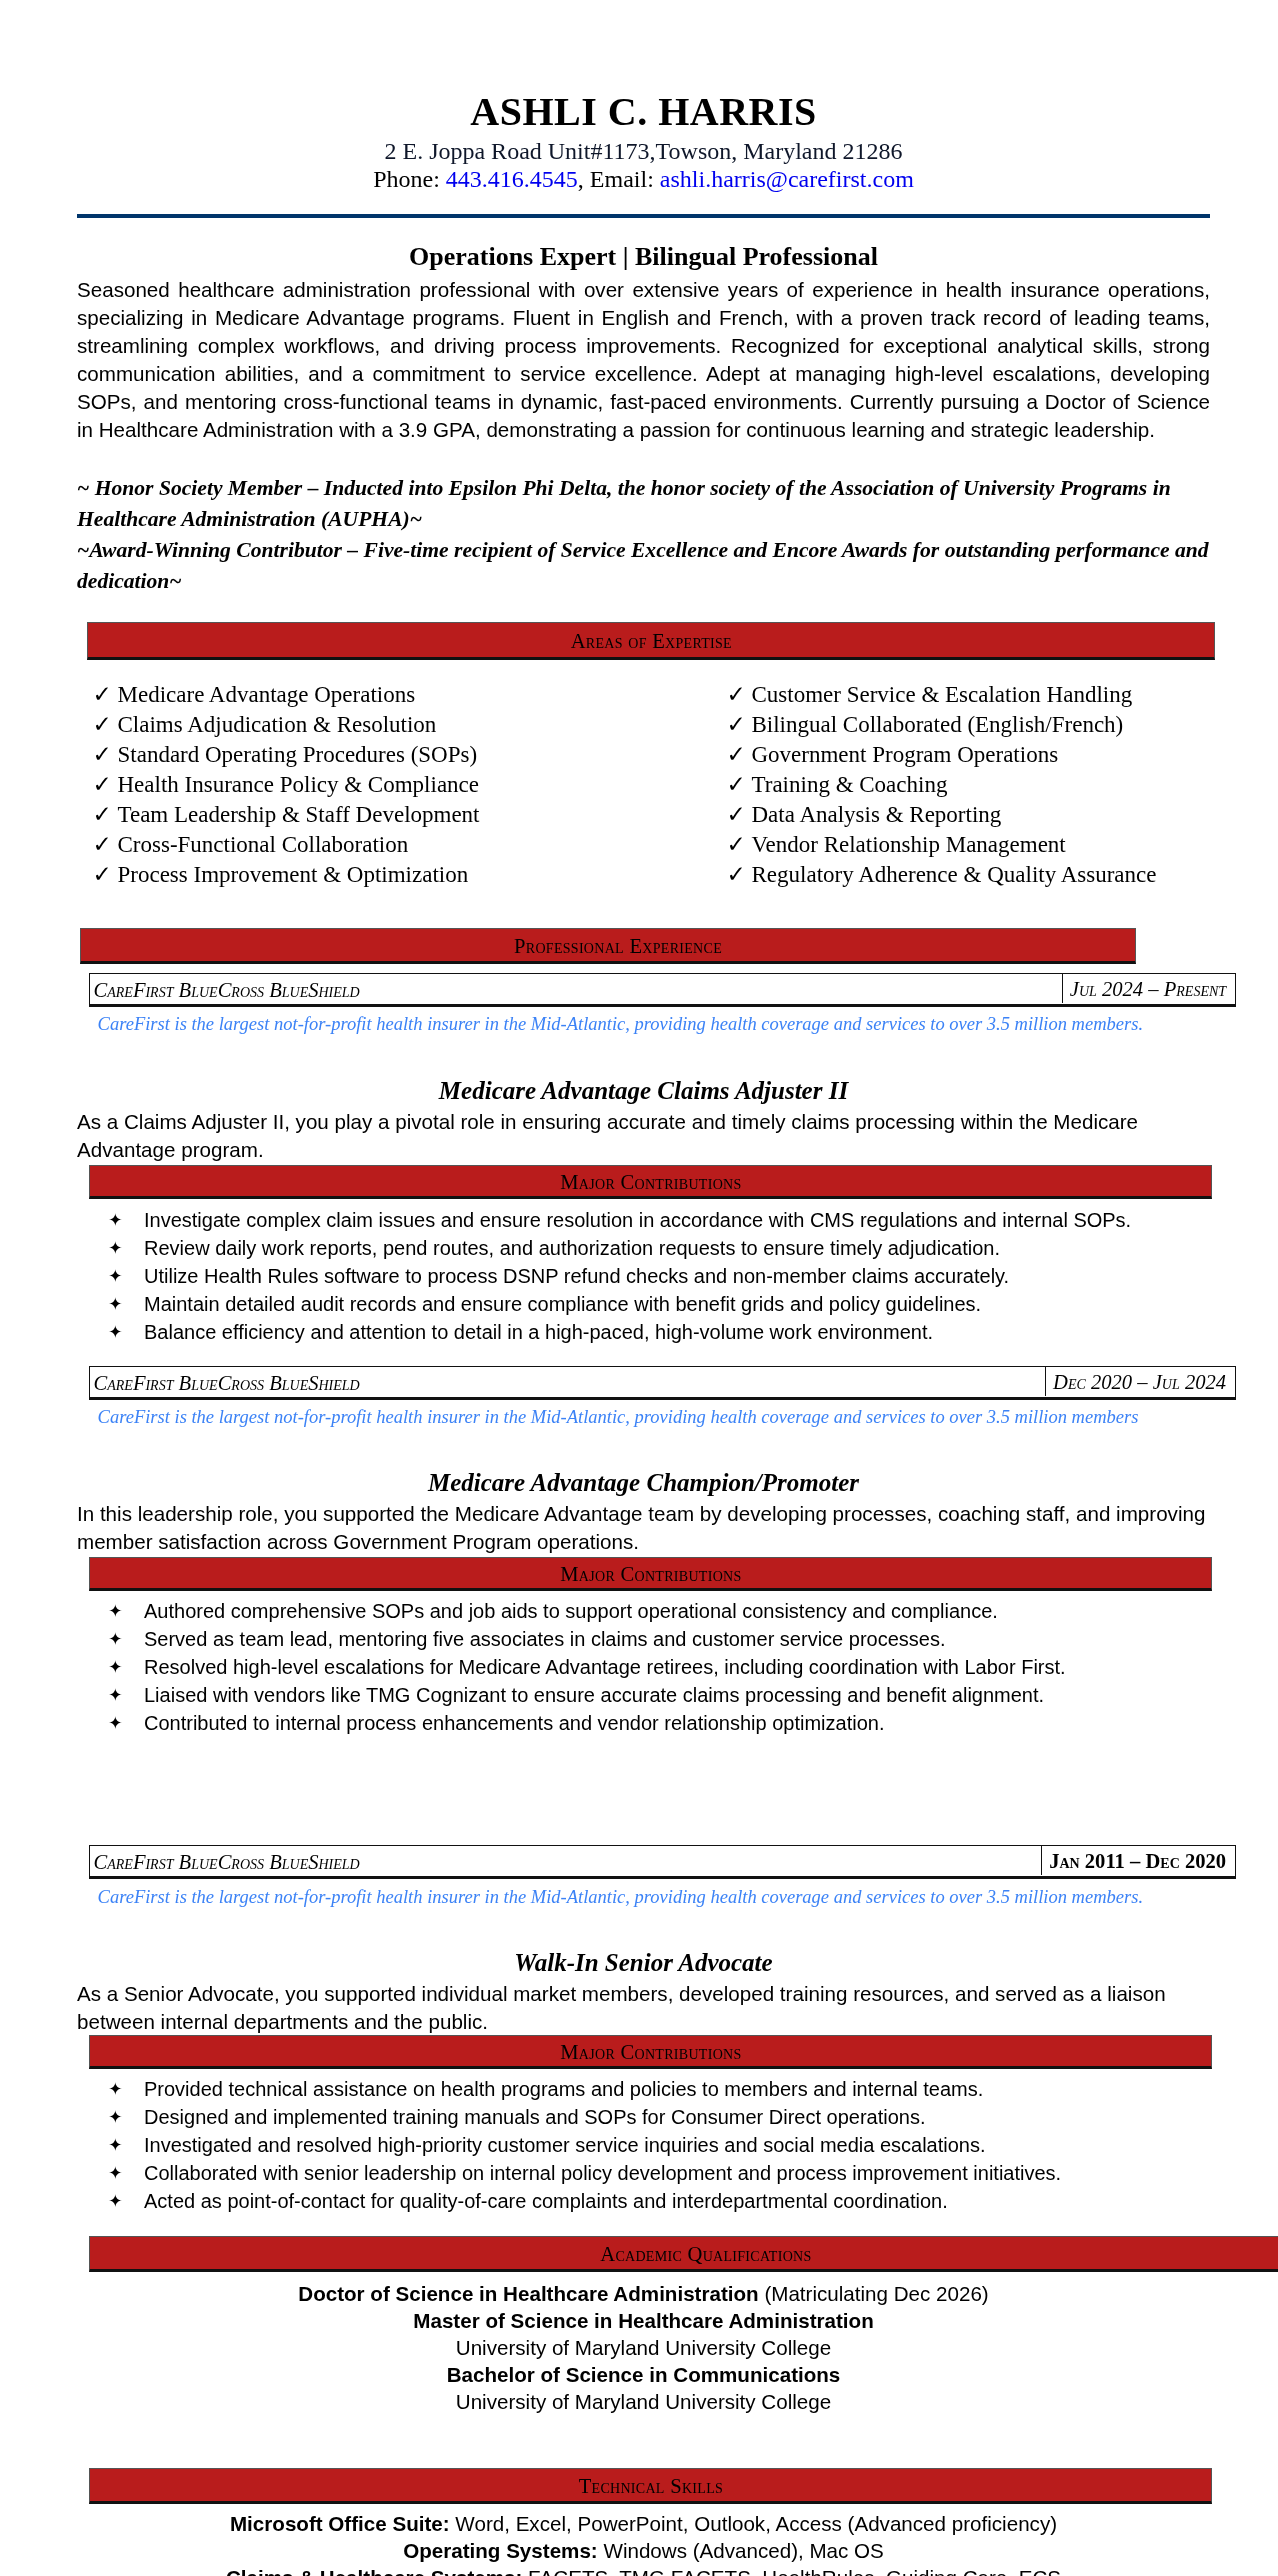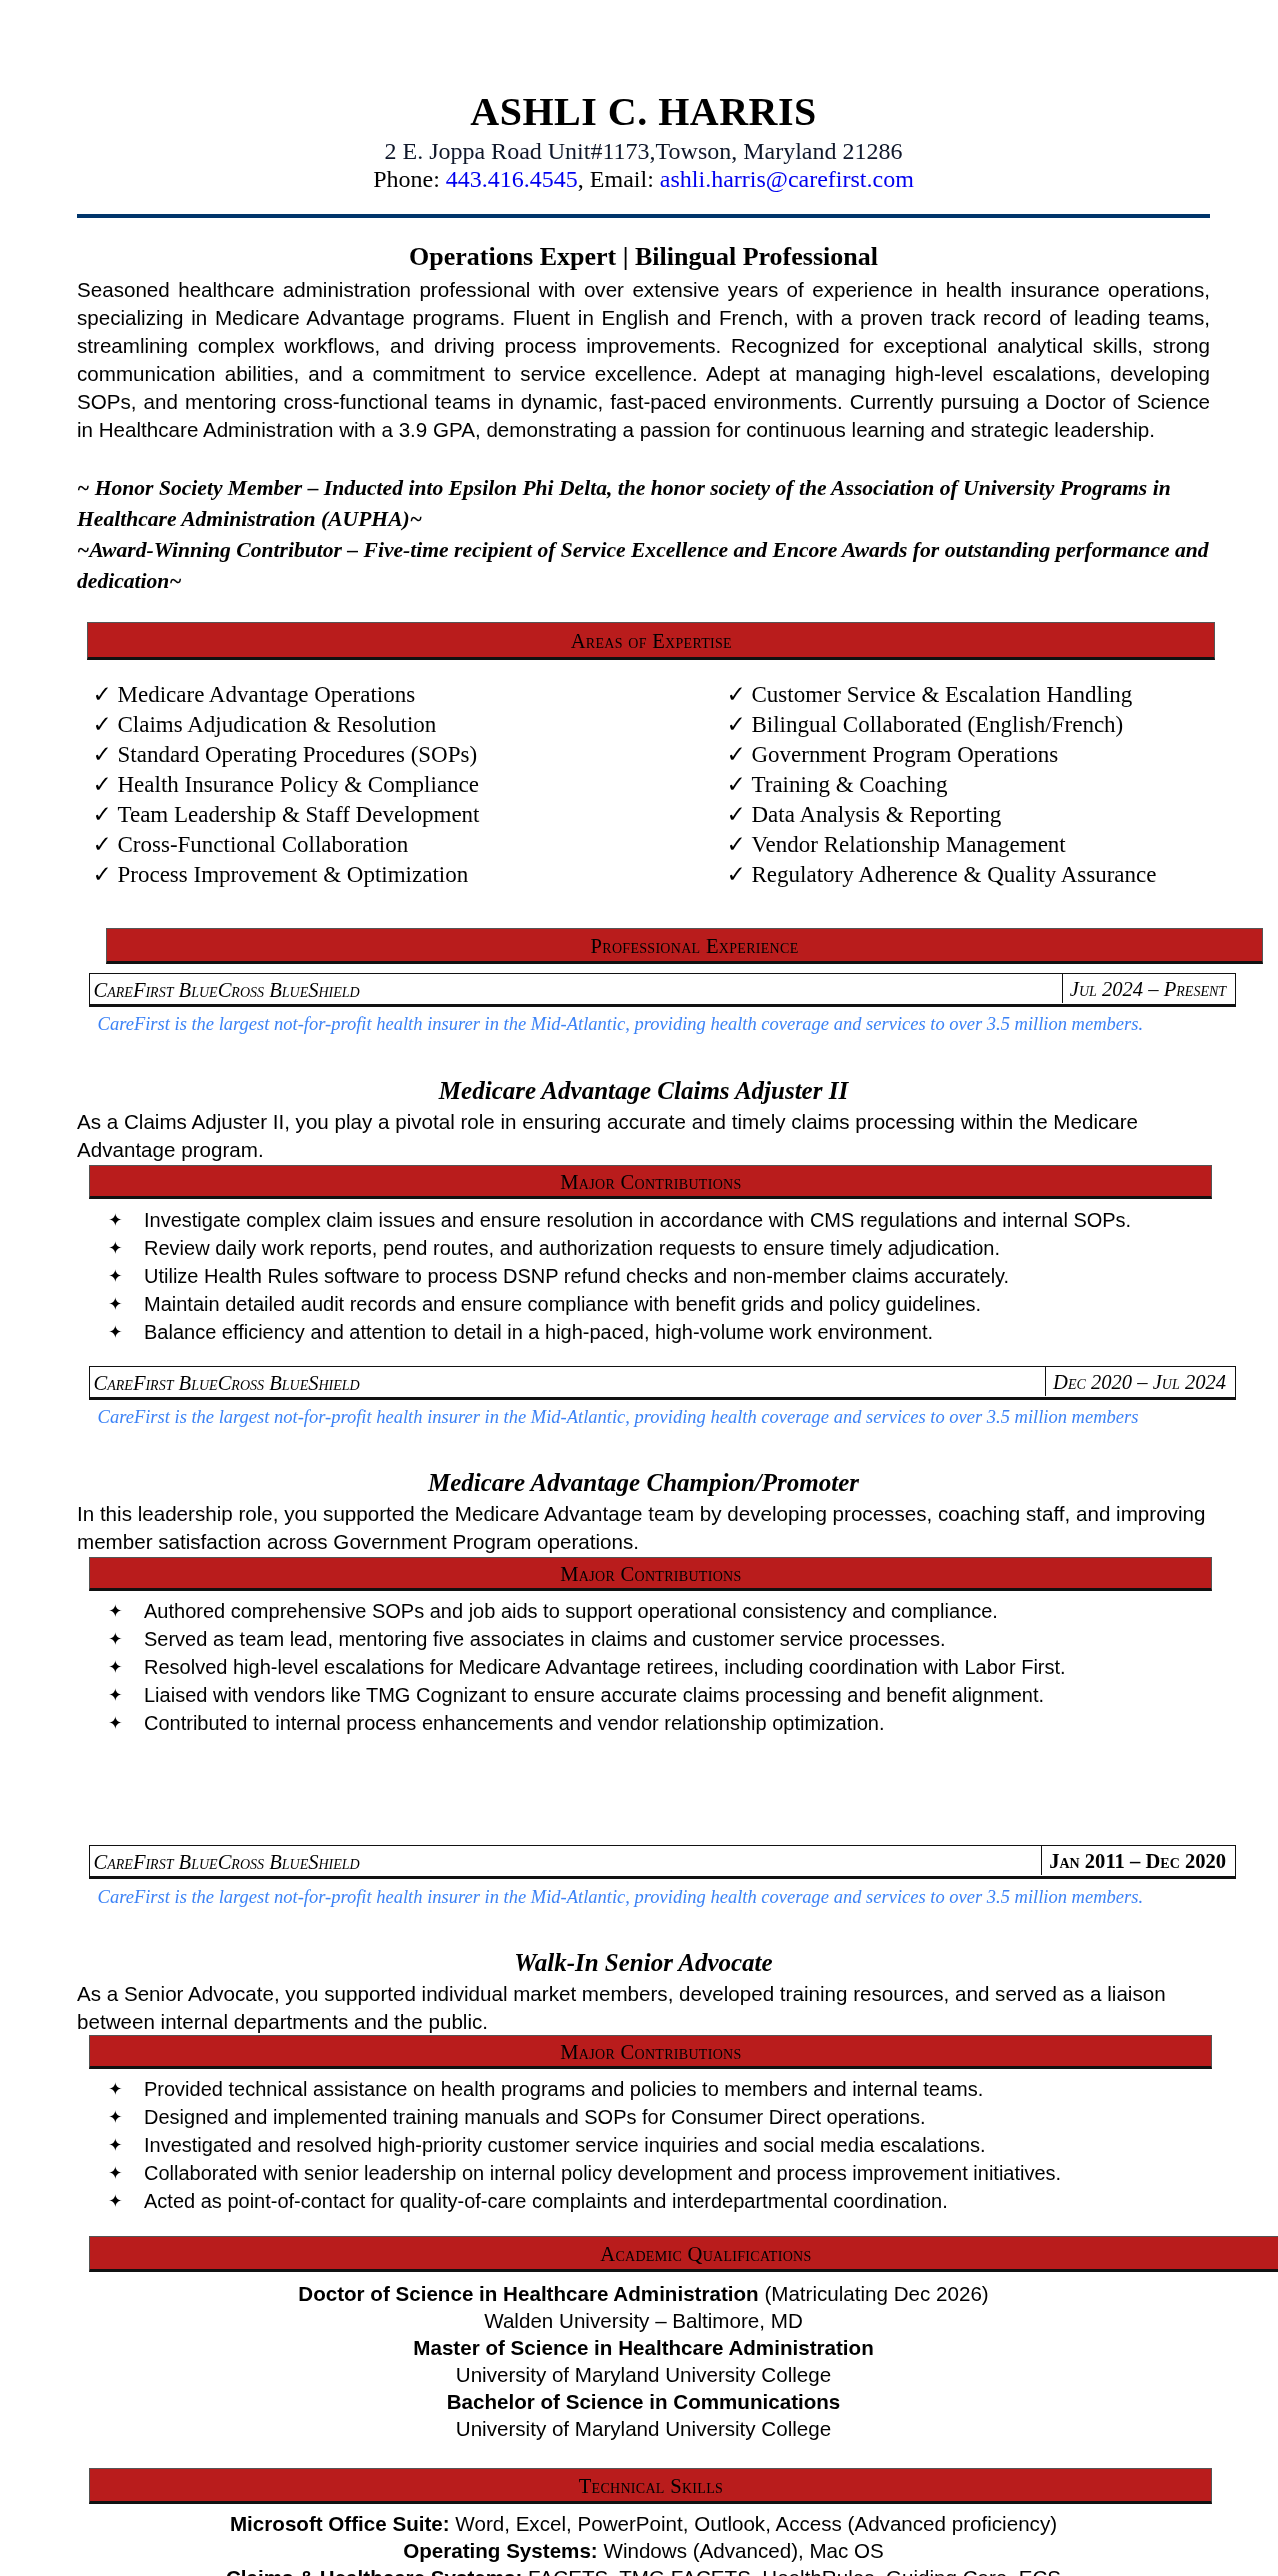--- a/index.html
+++ b/index.html
@@ -76,21 +76,21 @@
         <div><span class="chk">✓</span><span>Customer Service &amp; Escalation Handling</span></div>
         <div><span class="chk">✓</span><span>Bilingual Collaborated (English/French)</span></div>
         <div><span class="chk">✓</span><span>Government Program Operations</span></div>
         <div><span class="chk">✓</span><span>Training &amp; Coaching</span></div>
         <div><span class="chk">✓</span><span>Data Analysis &amp; Reporting</span></div>
         <div><span class="chk">✓</span><span>Vendor Relationship Management</span></div>
         <div><span class="chk">✓</span><span>Regulatory Adherence &amp; Quality Assurance</span></div>
       </div>
   </div>
 
-  <div class="sec-head" style="left:29px;top:928px;width:1157px;height:36px;padding-top:6.2px;padding-left:20px;">Professional Experience</div>
+  <div class="sec-head" style="left:3px;top:928px;width:1056px;height:36px;padding-top:6.2px;padding-left:20px;">Professional Experience</div>
 
   <div class="job-row" style="top:973px;">
     <span class="company">CareFirst BlueCross BlueShield</span>
     <span class="dates">Jul 2024 – Present</span>
   </div>
   <div class="desc" style="top:1009px;padding:0 20.6px;box-sizing:border-box;">CareFirst is the largest not-for-profit health insurer in the Mid-Atlantic, providing health coverage and services to over 3.5 million members.</div>
   <div class="role" style="top:1077px;">Medicare Advantage Claims Adjuster II</div>
   <div class="intro" style="top:1108px;">As a Claims Adjuster II, you play a pivotal role in ensuring accurate and timely claims processing within the Medicare Advantage program.</div>
   <div class="sec-head" style="left:12.4px;top:1165px;width:1123px;height:34px;padding-top:5.2px;">Major Contributions</div>
   <ul class="bullets" style="top:1206px;" id="bul-0">
@@ -129,21 +129,20 @@
       <li><span class="star">✦</span><span>Provided technical assistance on health programs and policies to members and internal teams.</span></li>
       <li><span class="star">✦</span><span>Designed and implemented training manuals and SOPs for Consumer Direct operations.</span></li>
       <li><span class="star">✦</span><span>Investigated and resolved high-priority customer service inquiries and social media escalations.</span></li>
       <li><span class="star">✦</span><span>Collaborated with senior leadership on internal policy development and process improvement initiatives.</span></li>
       <li><span class="star">✦</span><span>Acted as point-of-contact for quality-of-care complaints and interdepartmental coordination.</span></li>
     </ul>
 
   <div class="sec-head" style="left:12.4px;top:2236px;width:1233px;height:36px;padding-top:6.2px;">Academic Qualifications</div>
   <div class="edu" style="top:2280px;" id="edu-list">
       <div><span class="b">Doctor of Science in Healthcare Administration</span><span> (Matriculating Dec 2026)</span></div>
-      <div>Walden University – Baltimore, MD</div>
       <div><span class="b">Master of Science in Healthcare Administration</span><span></span></div>
       <div>University of Maryland University College</div>
       <div><span class="b">Bachelor of Science in Communications</span><span></span></div>
       <div>University of Maryland University College</div>
     </div>
 
   <div class="sec-head" style="left:12.4px;top:2468px;width:1123px;height:36px;padding-top:6.2px;">Technical Skills</div>
   <div class="skills" style="top:2510px;" id="skills-list">
       <div><span class="b">Microsoft Office Suite:</span><span> Word, Excel, PowerPoint, Outlook, Access (Advanced proficiency)</span></div>
       <div><span class="b">Operating Systems:</span><span> Windows (Advanced), Mac OS</span></div>

